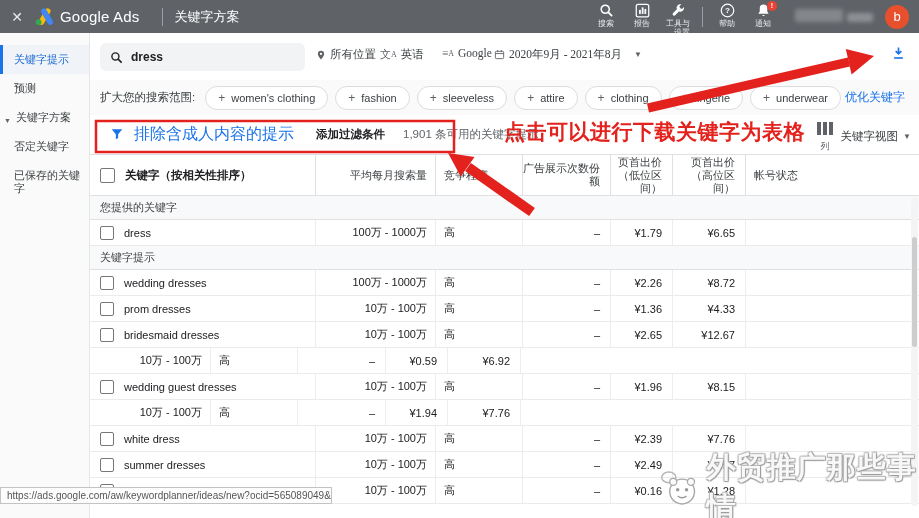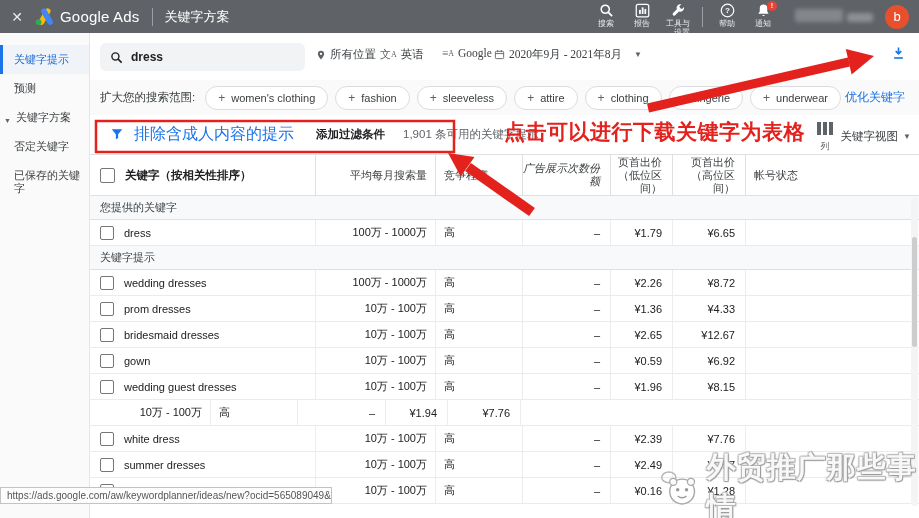--- a/index.html
+++ b/index.html
@@ -3,21 +3,21 @@
 <meta charset="utf-8">
 <style>
   * { margin:0; padding:0; box-sizing:border-box; }
   html,body { width:919px; height:518px; overflow:hidden; }
   body { position:relative; font-family:"Liberation Sans","DejaVu Sans",sans-serif; background:#fff; color:#3c4043; }
 
   
   .topbar { position:absolute; left:0; top:0; width:919px; height:33px; background:#5f6368; color:#fff;
             display:flex; align-items:center; overflow:hidden; z-index:30; }
   .tb-close { width:34px; text-align:center; font-size:14px; color:#e8eaed; cursor:pointer; }
-  .tb-logo { display:flex; align-items:center; gap:6px; }
+  .tb-logo { display:flex; align-items:center; gap:6px; margin-right:10px; }
   .tb-brand { font-size:15px; color:#fff; letter-spacing:.2px; }
   .tb-sep { width:1px; height:18px; background:#9aa0a6; margin:0 12px; }
   .tb-title { font-size:13px; color:#fff; }
   .tb-right { margin-left:auto; display:flex; align-items:flex-start; height:100%; padding-top:3px; }
   .tb-item { width:32px; display:flex; flex-direction:column; align-items:center; gap:1px; position:relative; cursor:pointer; margin:0 2px; }
   .tb-item svg { display:block; }
   .tb-lbl { font-size:8px; color:#e8eaed; line-height:9px; text-align:right; white-space:pre-line; }
   .tb-vsep { width:1px; height:20px; background:#9aa0a6; margin:4px 6px 0; }
   .tb-badge { position:absolute; top:-2px; right:2px; width:10px; height:10px; border-radius:50%;
               background:#ea4335; color:#fff; font-size:7px; font-weight:bold; line-height:10px; text-align:center; }
@@ -68,21 +68,21 @@
 
   
   .table { position:absolute; left:0; top:121px; right:0; bottom:0; background:#fff; }
   .t-head { display:flex; height:42px; border-top:1px solid #e0e0e0; border-bottom:1px solid #e0e0e0; align-items:center; }
   .t-head .cell { font-size:11px; color:#3c4043; white-space:pre-line; line-height:13px; }
   .t-head .c-kw { font-weight:bold; color:#202124; font-size:11.5px; }
   .cell { height:100%; display:flex; align-items:center; }
   .c-kw      { width:225px; padding-left:10px; gap:10px; }
   .c-num     { width:120px; justify-content:flex-end; padding-right:8px; }
   .c-comp    { width:87px;  padding-left:8px; }
-  .c-share   { width:88px;  justify-content:flex-end; padding-right:10px;font-style:italic; }
+  .c-share   { width:88px;  justify-content:flex-end; padding-right:10px; }
   .c-low     { width:62px;  justify-content:flex-end; padding-right:10px; text-align:right; }
   .c-high    { width:73px;  justify-content:flex-end; padding-right:10px; text-align:right; }
   .c-status  { width:174px; padding-left:8px; }
   .t-head .c-num,.t-head .c-share,.t-head .c-low,.t-head .c-high { text-align:right; }
   .t-head .cell + .cell { border-left:1px solid #e0e0e0; }
 
   .sec-row { height:24px; background:#f8f9fa; border-bottom:1px solid #e0e0e0; display:flex; align-items:center;
              padding-left:10px; font-size:11px; color:#3c4043; }
   .t-row { display:flex; height:26px; border-bottom:1px solid #ebebeb; font-size:11px; color:#202124; }
   .t-row .cell + .cell { border-left:1px solid #ededed; }
@@ -335,24 +335,20 @@
             <span>bridesmaid dresses</span>
           </div>
           <div class="cell c-num">10万 - 100万</div>
           <div class="cell c-comp">高</div>
           <div class="cell c-share">–</div>
           <div class="cell c-low">¥2.65</div>
           <div class="cell c-high">¥12.67</div>
           <div class="cell c-status"></div>
         </div>
         <div class="t-row">
-          <div class="cell c-kw">
-            <span class="checkbox"></span>
-            <span>gown</span>
-          </div>
           <div class="cell c-num">10万 - 100万</div>
           <div class="cell c-comp">高</div>
           <div class="cell c-share">–</div>
           <div class="cell c-low">¥0.59</div>
           <div class="cell c-high">¥6.92</div>
           <div class="cell c-status"></div>
         </div>
         <div class="t-row">
           <div class="cell c-kw">
             <span class="checkbox"></span>

